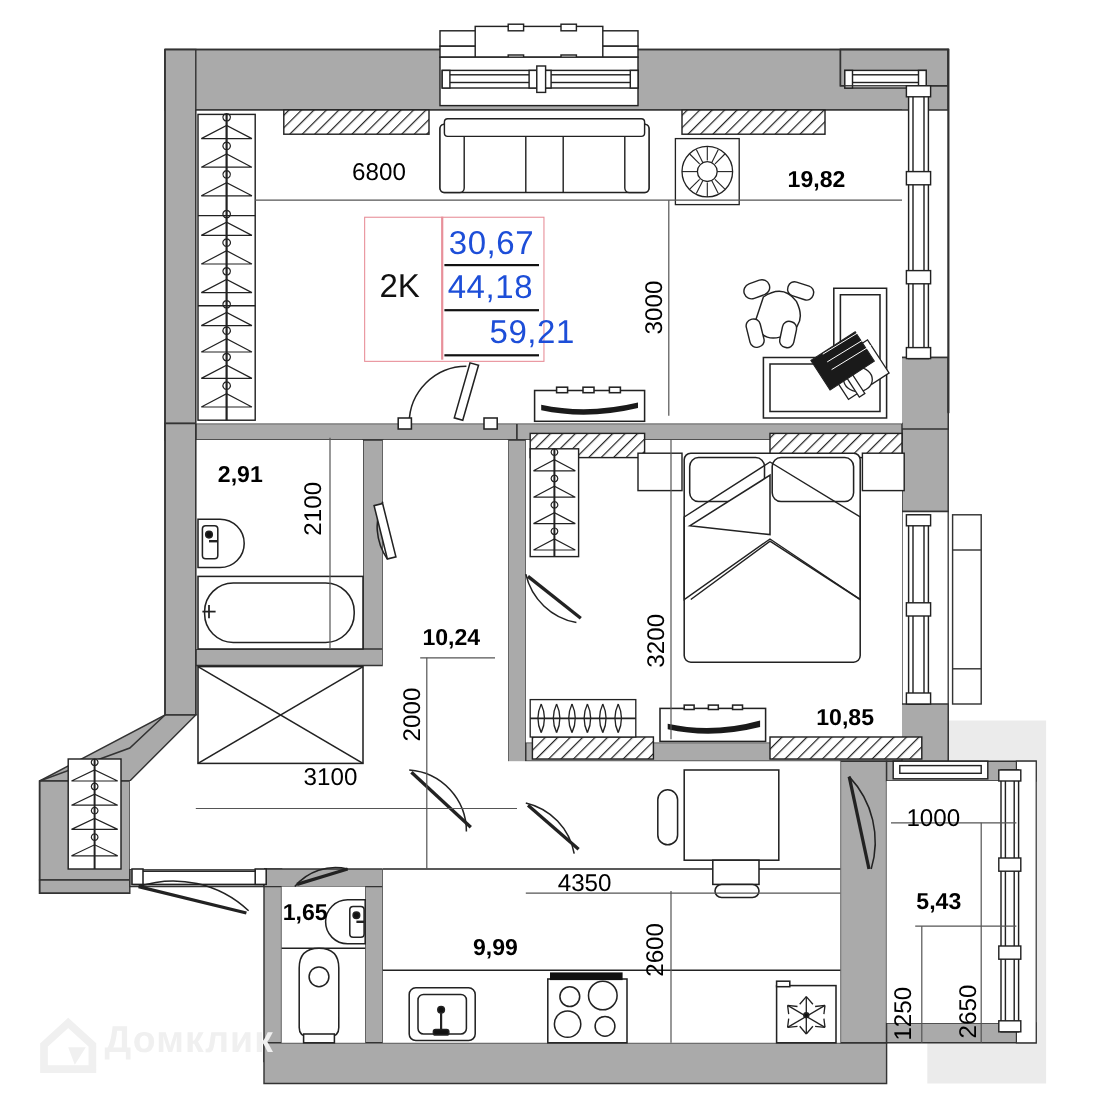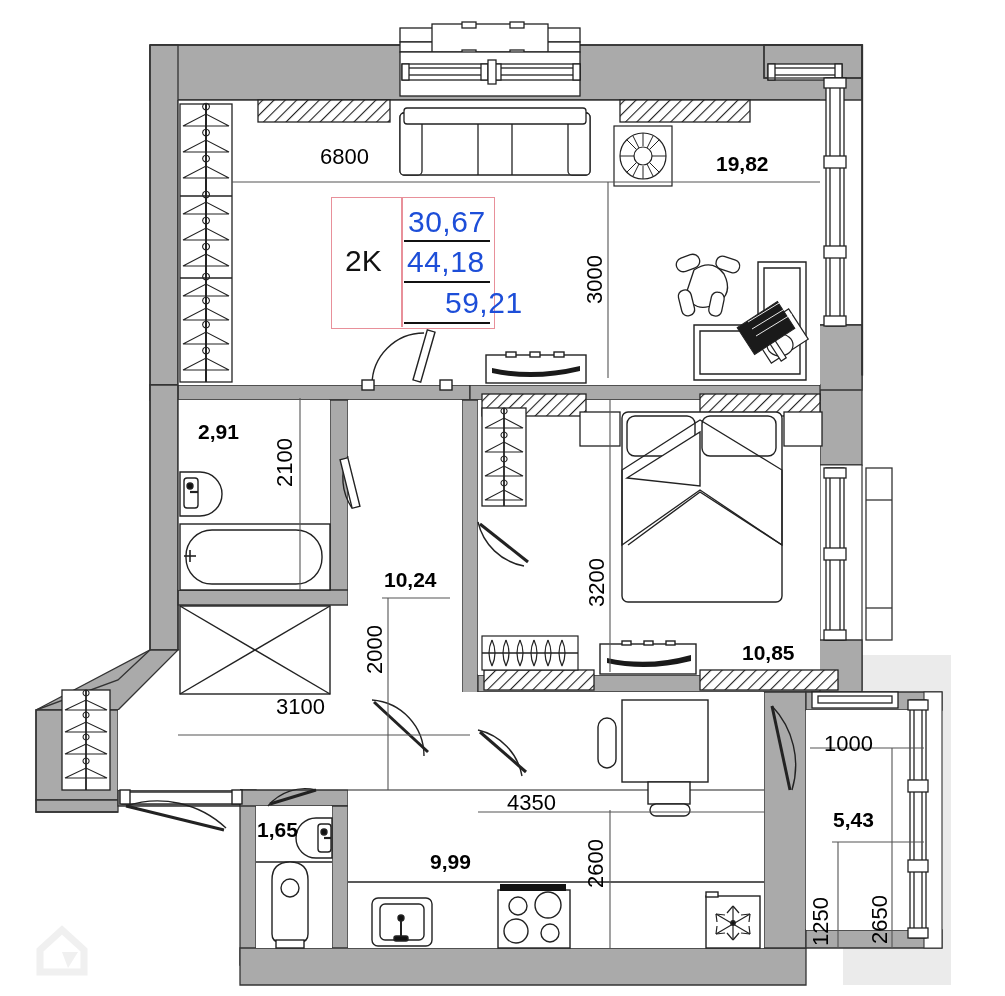--- a/index.html
+++ b/index.html
@@ -461,14 +461,15 @@
   <div class="lbl dimv" style="left:272px;top:487px;">2100</div>
   <div class="lbl dim" style="left:276px;top:694px;">3100</div>
   <div class="lbl dimv" style="left:362px;top:674px;">2000</div>
   <div class="lbl dimv" style="left:584px;top:607px;">3200</div>
   <div class="lbl dim" style="left:507px;top:790px;">4350</div>
   <div class="lbl dimv" style="left:583px;top:888px;">2600</div>
   <div class="lbl dim" style="left:824px;top:731px;">1000</div>
   <div class="lbl dimv" style="left:808px;top:946px;">1250</div>
   <div class="lbl dimv" style="left:867px;top:944px;">2650</div>
 
+  <div class="wm" style="left:95px;top:926px;">Домклик</div>
 
 </div>
 
 </body></html>

